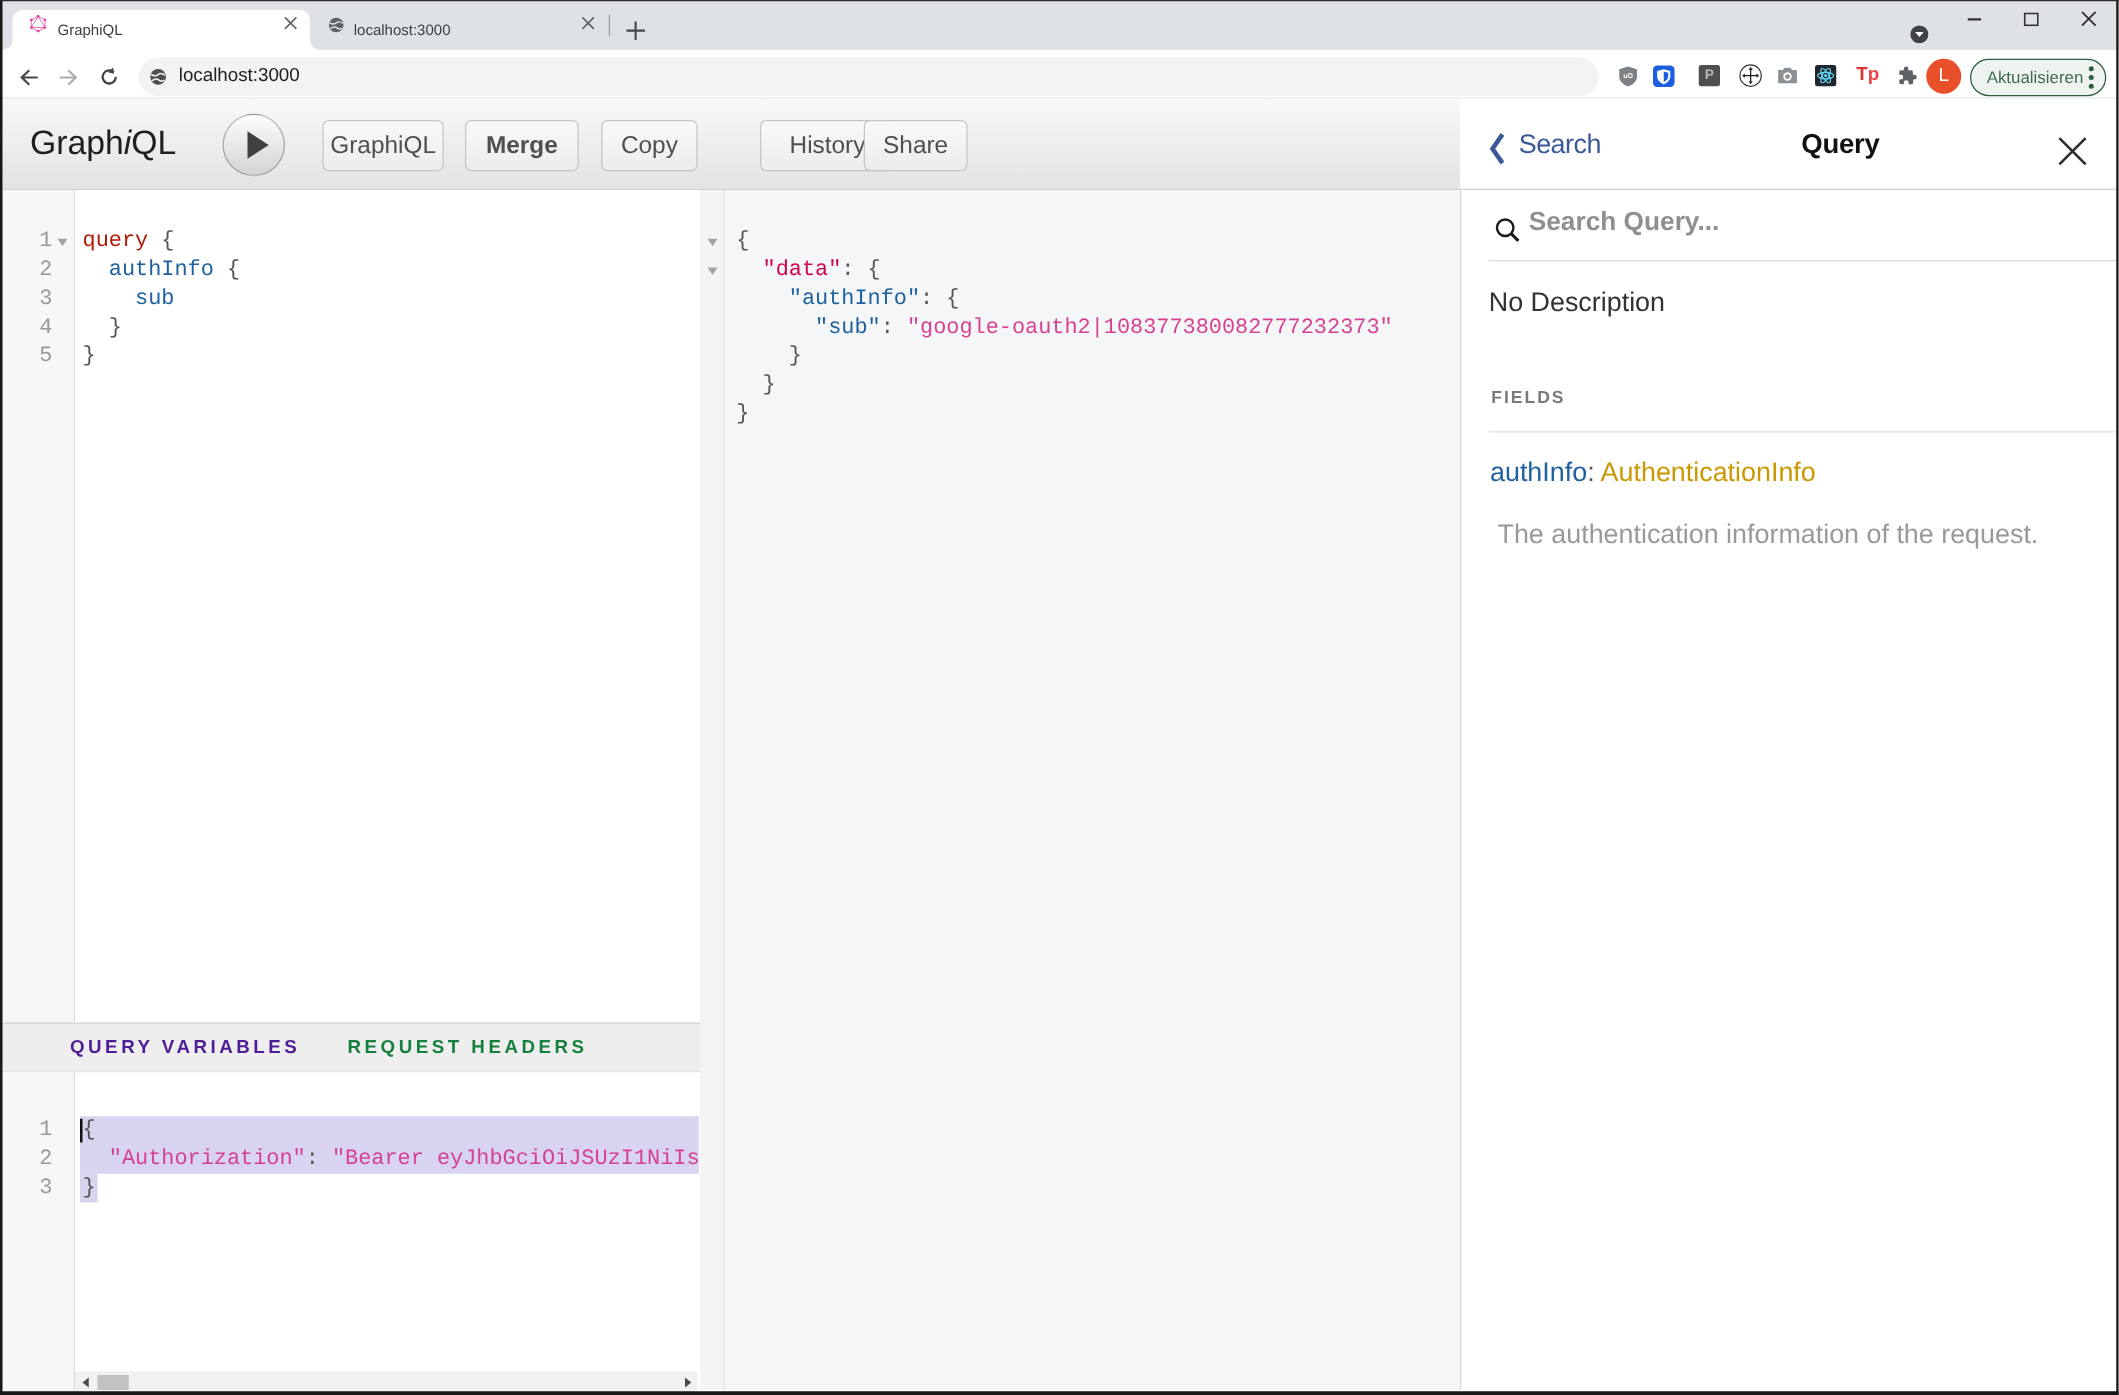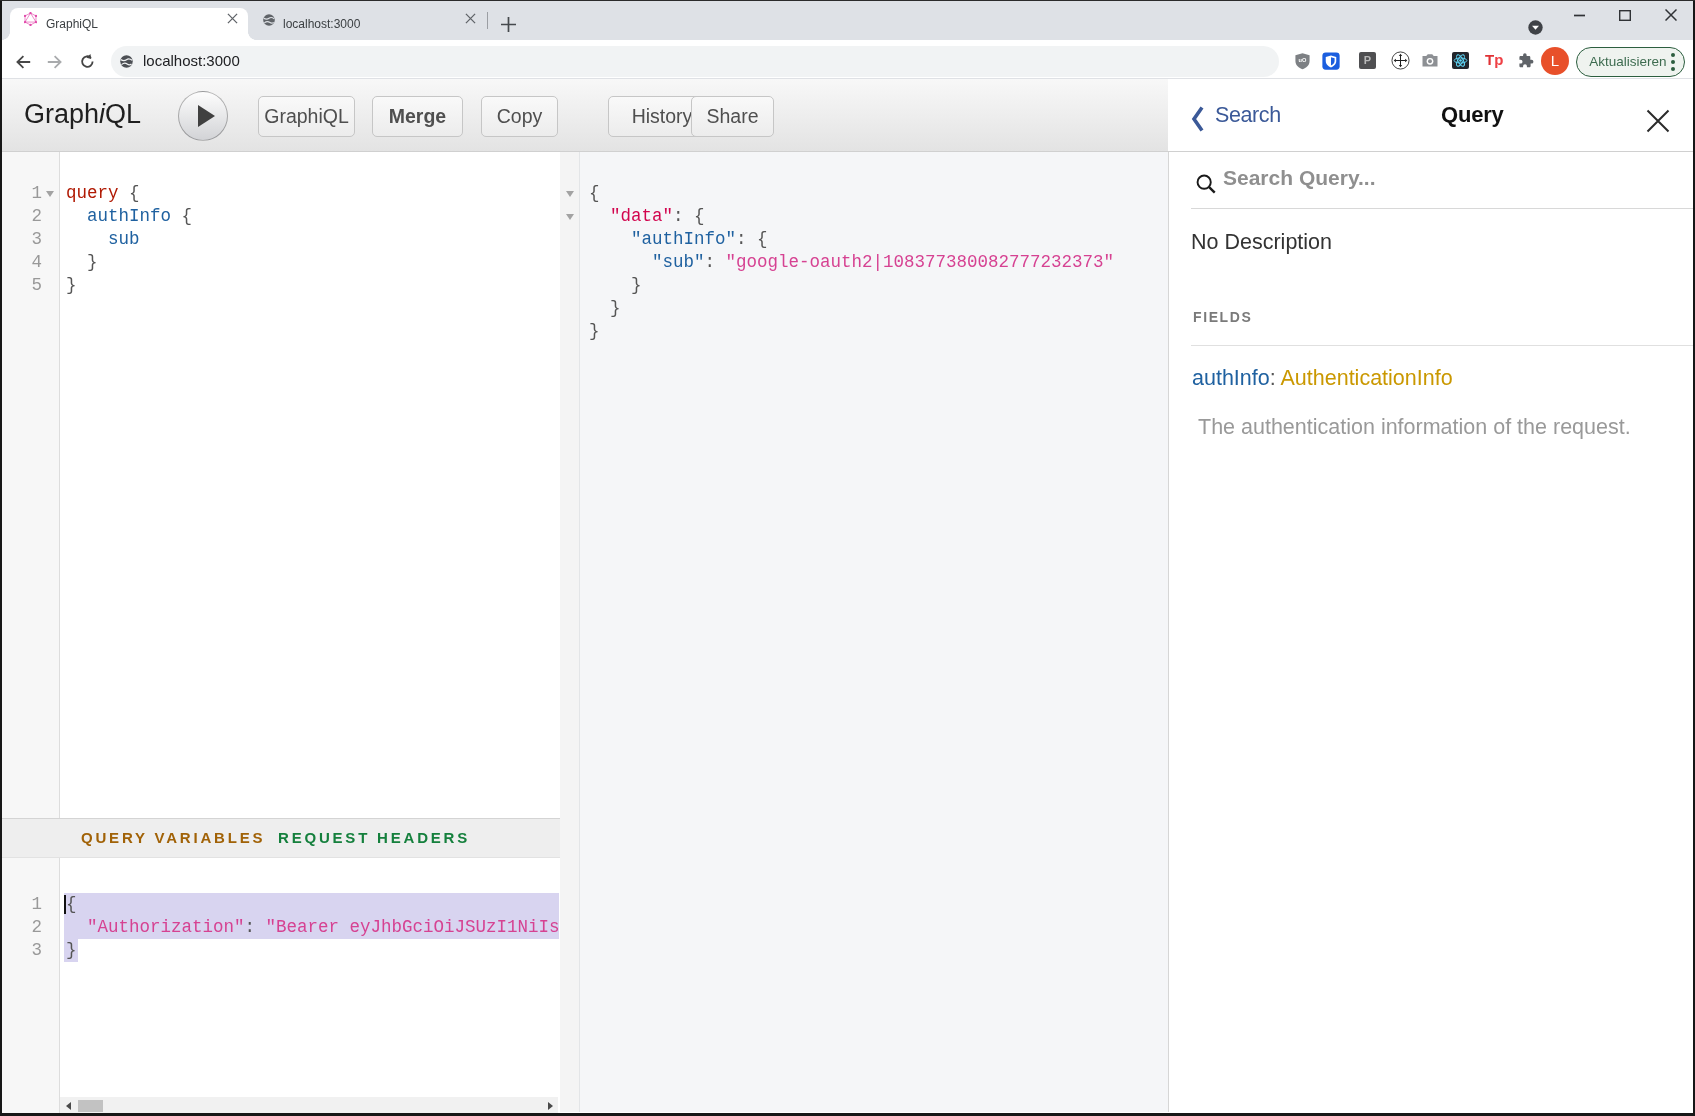--- a/index.html
+++ b/index.html
@@ -182,21 +182,21 @@
 <div class="abs mono lnum" style="left:2px; top:251px;">4</div>
 <div class="abs mono lnum" style="left:2px; top:274px;">5</div>
 <div class="abs foldarrow" style="left:46px; top:191px;"></div>
 <div class="abs mono" style="left:66px; top:182px;"><span style="color:#B11A04">query</span> {</div>
 <div class="abs mono" style="left:66px; top:205px;">  <span style="color:#1F61A0">authInfo</span> {</div>
 <div class="abs mono" style="left:66px; top:228px;">    <span style="color:#1F61A0">sub</span></div>
 <div class="abs mono" style="left:66px; top:251px;">  }</div>
 <div class="abs mono" style="left:66px; top:274px;">}</div>
 
 <div class="abs" id="varbar"></div>
-<div class="abs varttl" style="left:81px; color:#a16207;">QUERY VARIABLES</div>
+<div class="abs varttl" style="left:56px; color:#4c1d95;">QUERY VARIABLES</div>
 <div class="abs varttl" style="left:278px; color:#15803d;">REQUEST HEADERS</div>
 <div class="abs" id="varpane"></div>
 <div class="abs" id="vargutter"></div>
 <div class="abs mono lnum" style="left:2px; top:893px;">1</div>
 <div class="abs mono lnum" style="left:2px; top:916px;">2</div>
 <div class="abs mono lnum" style="left:2px; top:939px;">3</div>
 <div class="abs selrect" style="left:64px; top:893px; width:495px; height:23px;"></div>
 <div class="abs selrect" style="left:64px; top:916px; width:495px; height:23px;"></div>
 <div class="abs selrect" style="left:64px; top:939px; width:14px; height:23px;"></div>
 <div class="abs" style="left:64px; top:895px; width:2px; height:19px; background:#111;"></div>

